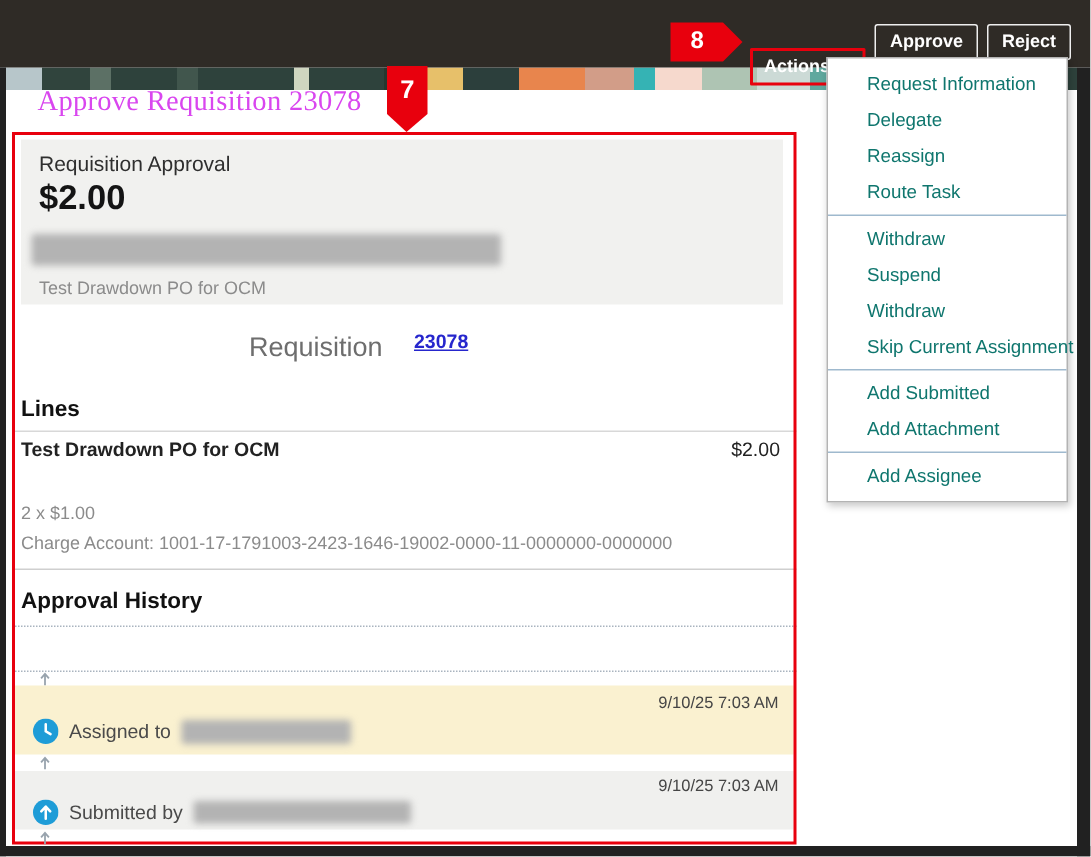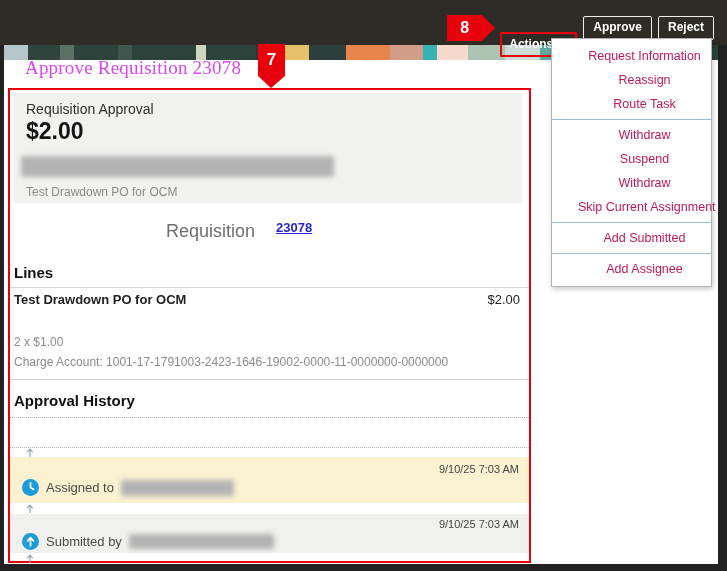--- a/index.html
+++ b/index.html
@@ -90,22 +90,22 @@
   .event-line { position:absolute; left:12px; display:flex; align-items:center; gap:7px; }
   .event-text { font-size:13px; color:#4a4a4a; white-space:nowrap; }
   .event-redacted-1 { width:113px; height:16px; }
   .event-redacted-2 { width:145px; height:15px; }
   .evt-icon { width:17px; height:17px; flex:none; }
 
   
   .menu { position:absolute; left:551px; top:38px; width:161px; background:#fff;
           border:1px solid #b3b3b3; box-shadow:1px 2px 5px rgba(0,0,0,.22);
           padding:5px 0; z-index:40; }
-  .menu-item { height:24px; line-height:24px; padding-left:26px; font-size:12.5px; color:#be185d;
-               cursor:pointer; white-space:nowrap;text-align:center; }
+  .menu-item { height:24px; line-height:24px; padding-left:26px; font-size:12.5px; color:#0f766e;
+               cursor:pointer; white-space:nowrap; }
   .menu-sep { border-top:1px solid #9fb9ce; margin:3px 0; }
 
   
   .frame { position:absolute; background:#212121; z-index:70; }
   .frame-left   { left:0; top:45px; width:4px; height:526px; }
   .frame-right  { left:718px; top:45px; width:9px; height:526px; }
   .frame-bottom { left:0; top:564px; width:727px; height:7px; }
 </style>
 </head>
 <body>
@@ -191,29 +191,31 @@
   </div>
 
   <svg class="connector" style="top:554px;" viewBox="0 0 10 9">
     <path d="M5 9 V2 M2.4 4.2 L5 1.2 L7.6 4.2" stroke="#98a3ad" stroke-width="1.2" fill="none"></path>
   </svg>
 
   <div class="annotation-box"></div>
 
   <div class="menu">
     <div class="menu-item">Request Information</div>
+    <div class="menu-item">Delegate</div>
     <div class="menu-item">Reassign</div>
     <div class="menu-item">Route Task</div>
     <div class="menu-sep"></div>
     <div class="menu-item">Withdraw</div>
     <div class="menu-item">Suspend</div>
     <div class="menu-item">Withdraw</div>
     <div class="menu-item">Skip Current Assignment</div>
     <div class="menu-sep"></div>
     <div class="menu-item">Add Submitted</div>
+    <div class="menu-item">Add Attachment</div>
     <div class="menu-sep"></div>
     <div class="menu-item">Add Assignee</div>
   </div>
 
   <div class="frame frame-left"></div>
   <div class="frame frame-right"></div>
   <div class="frame frame-bottom"></div>
 
 </div>
 

